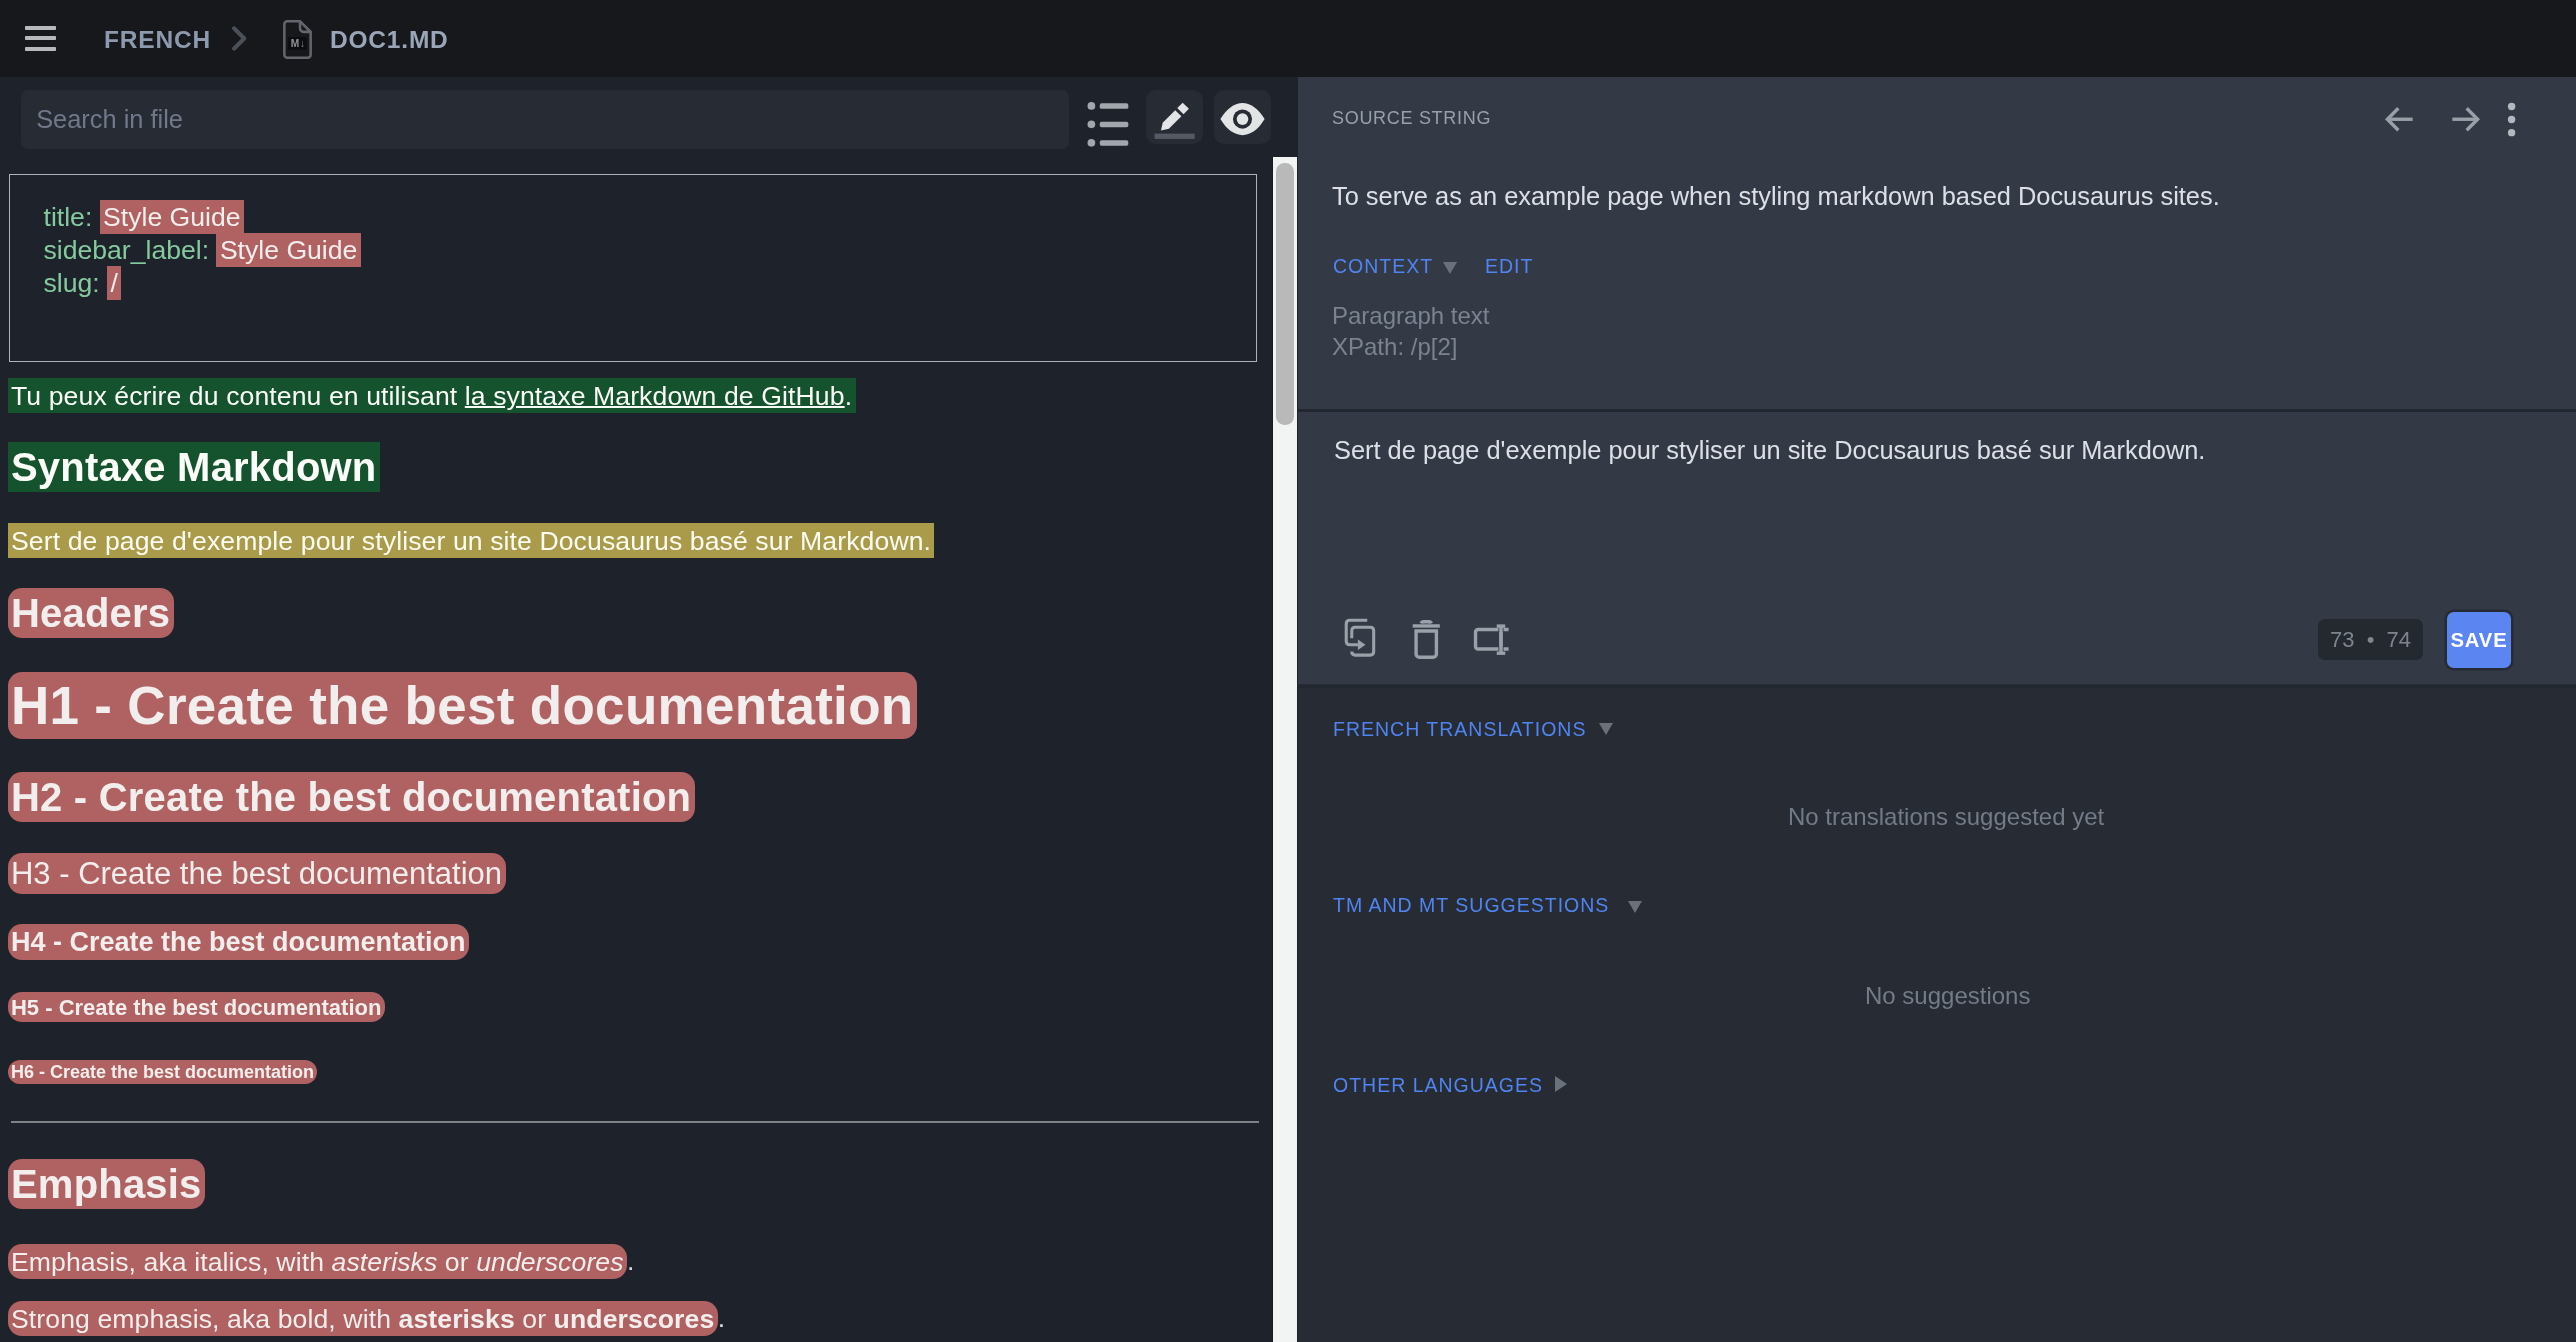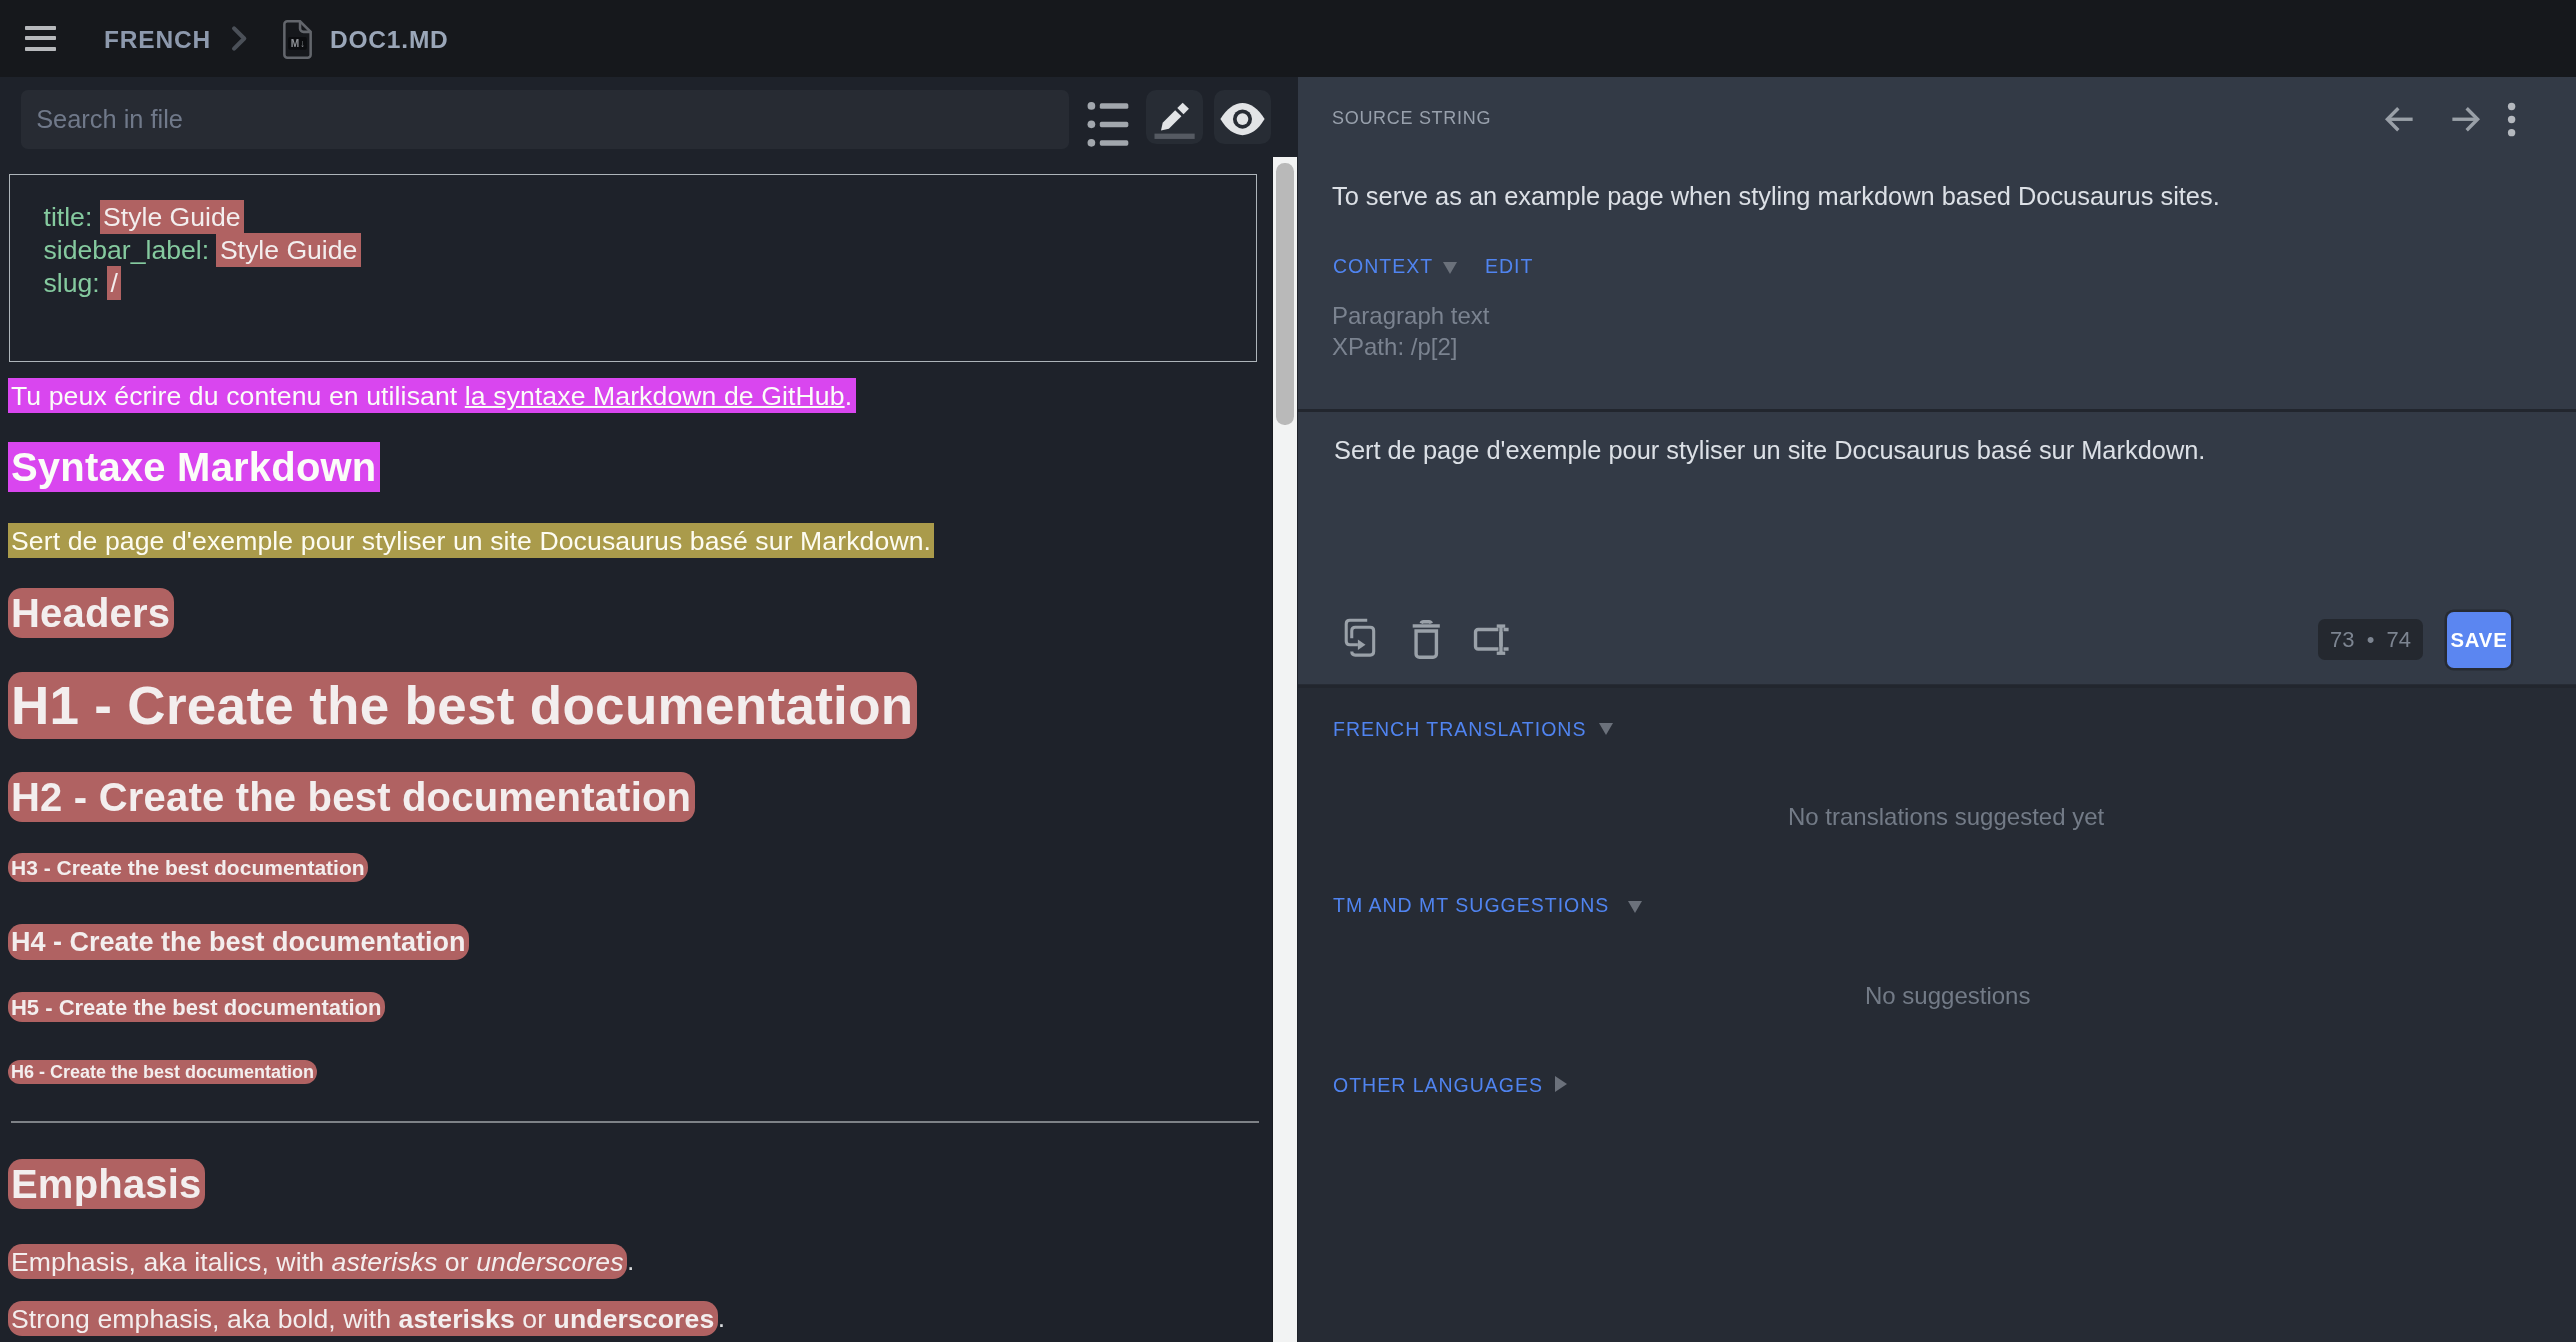--- a/index.html
+++ b/index.html
@@ -21,26 +21,26 @@
   
   #doc { position:absolute; left:0; top:0; width:1272px; }
   .line { position:absolute; left:7.6px; white-space:pre; line-height:normal; }
   .hl { padding:2.5px 3.4px; }
   .h1 .hl { padding:4.2px 3.4px; }
   .h2 .hl { padding:3.4px 3.4px; }
   .h3 .hl { padding:3.4px 3.4px; }
   .h4 .hl { padding:3px 3.4px; }
   .h6 .hl { padding:1.7px 3.4px; }
   .red  { background:#b06262; color:#f3eeee;border-radius:14px; }
-  .grn  { background:#d946ef; color:#fbfdf8; }
+  .grn  { background:#14532d; color:#fbfdf8; }
   .yel  { background:#aa9b4b; color:#fdfcf2; }
   .p  { font-size:26.6px; letter-spacing:0.1px; }
   .h1 { font-size:53px;   font-weight:bold; letter-spacing:0.3px; }
   .h2 { font-size:40px; font-weight:bold; letter-spacing:0.2px; }
-  .h3 { font-size:21px; font-weight:bold; }
+  .h3 { font-size:31px; font-weight:normal; }
   .h4 { font-size:27px; font-weight:bold; }
   .h5 { font-size:22px; font-weight:bold; }
   .h6 { font-size:18px; font-weight:bold; }
   #fm { position:absolute; left:8.5px; top:97px; width:1248px; height:188px; border:1.7px solid #aeb5ba; padding:26px 0 0 34px; font-size:26.6px; line-height:33px; color:#e6e8ea; }
   .key { color:#85ca9f; }
   .val { background:#b06262; color:#f3eeee; padding:1.7px 3.4px; }
   #hr { position:absolute; left:11px; width:1248px; height:1.7px; background:#7e8287; }
   .out { color:#d9dbdd; }
   
   #right { position:absolute; left:1297px; top:77px; width:1279px; height:1342px; background:#262b34; border-left:1.7px solid #1e222a; }

